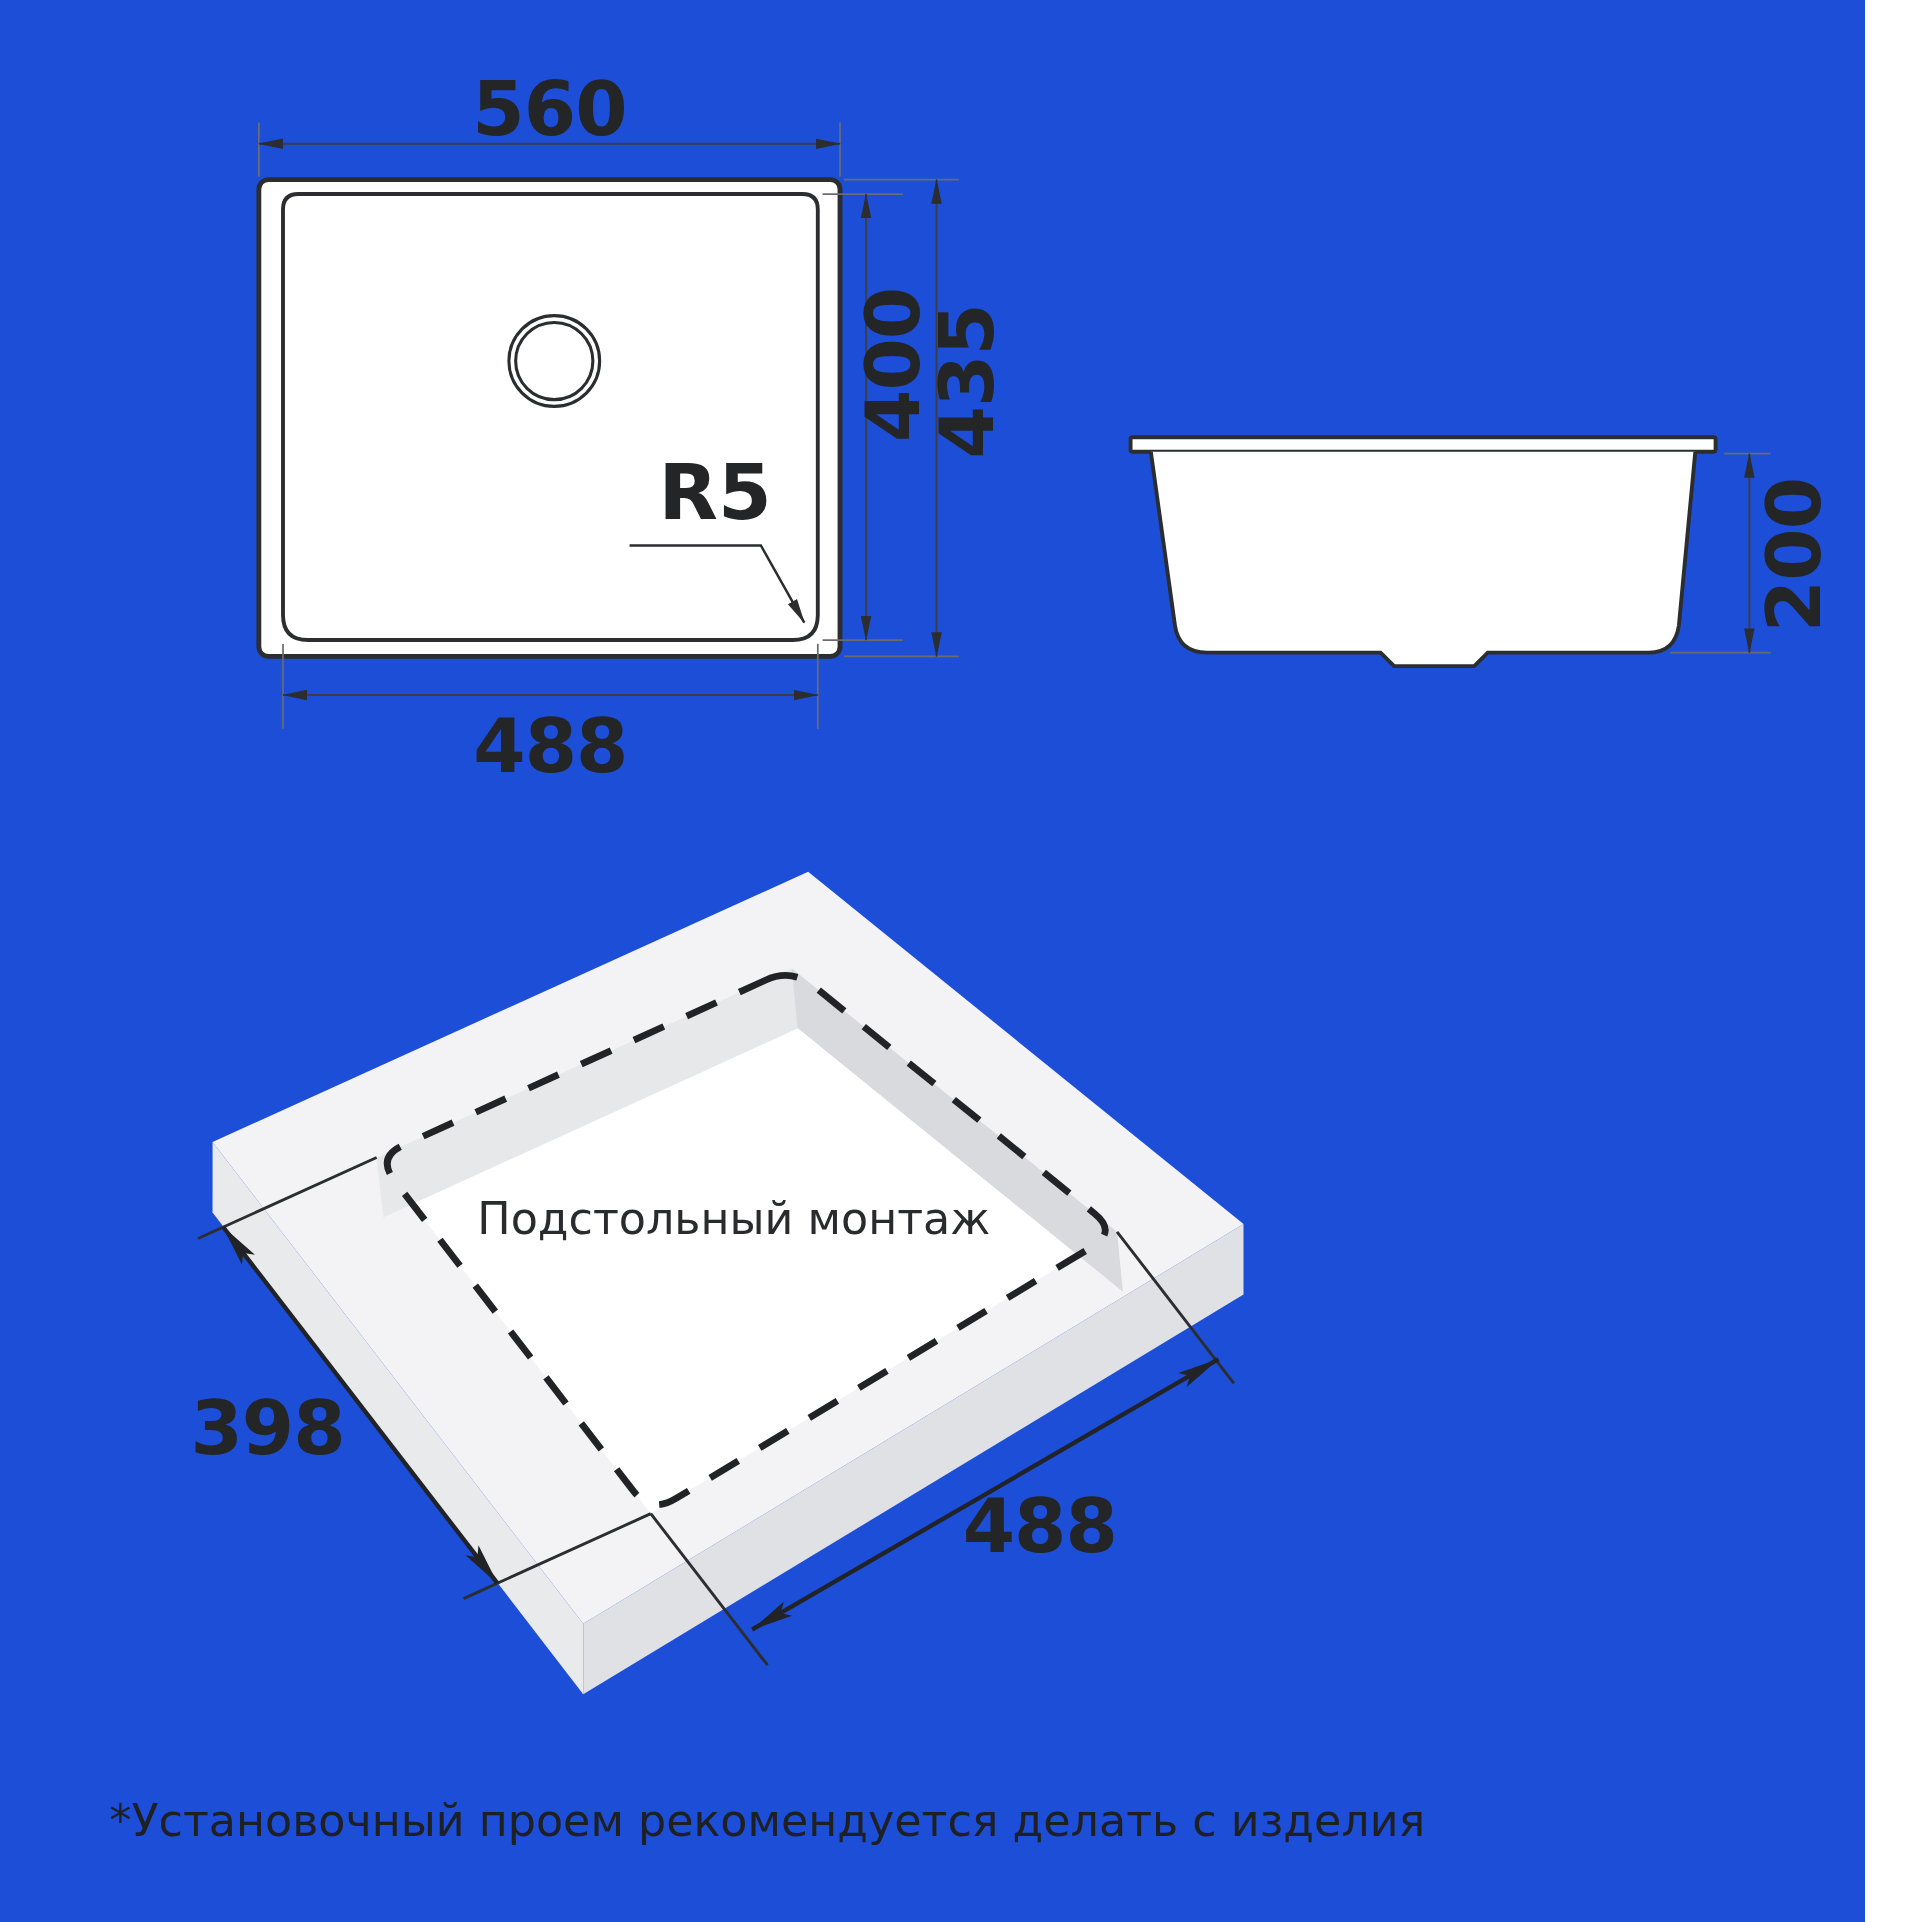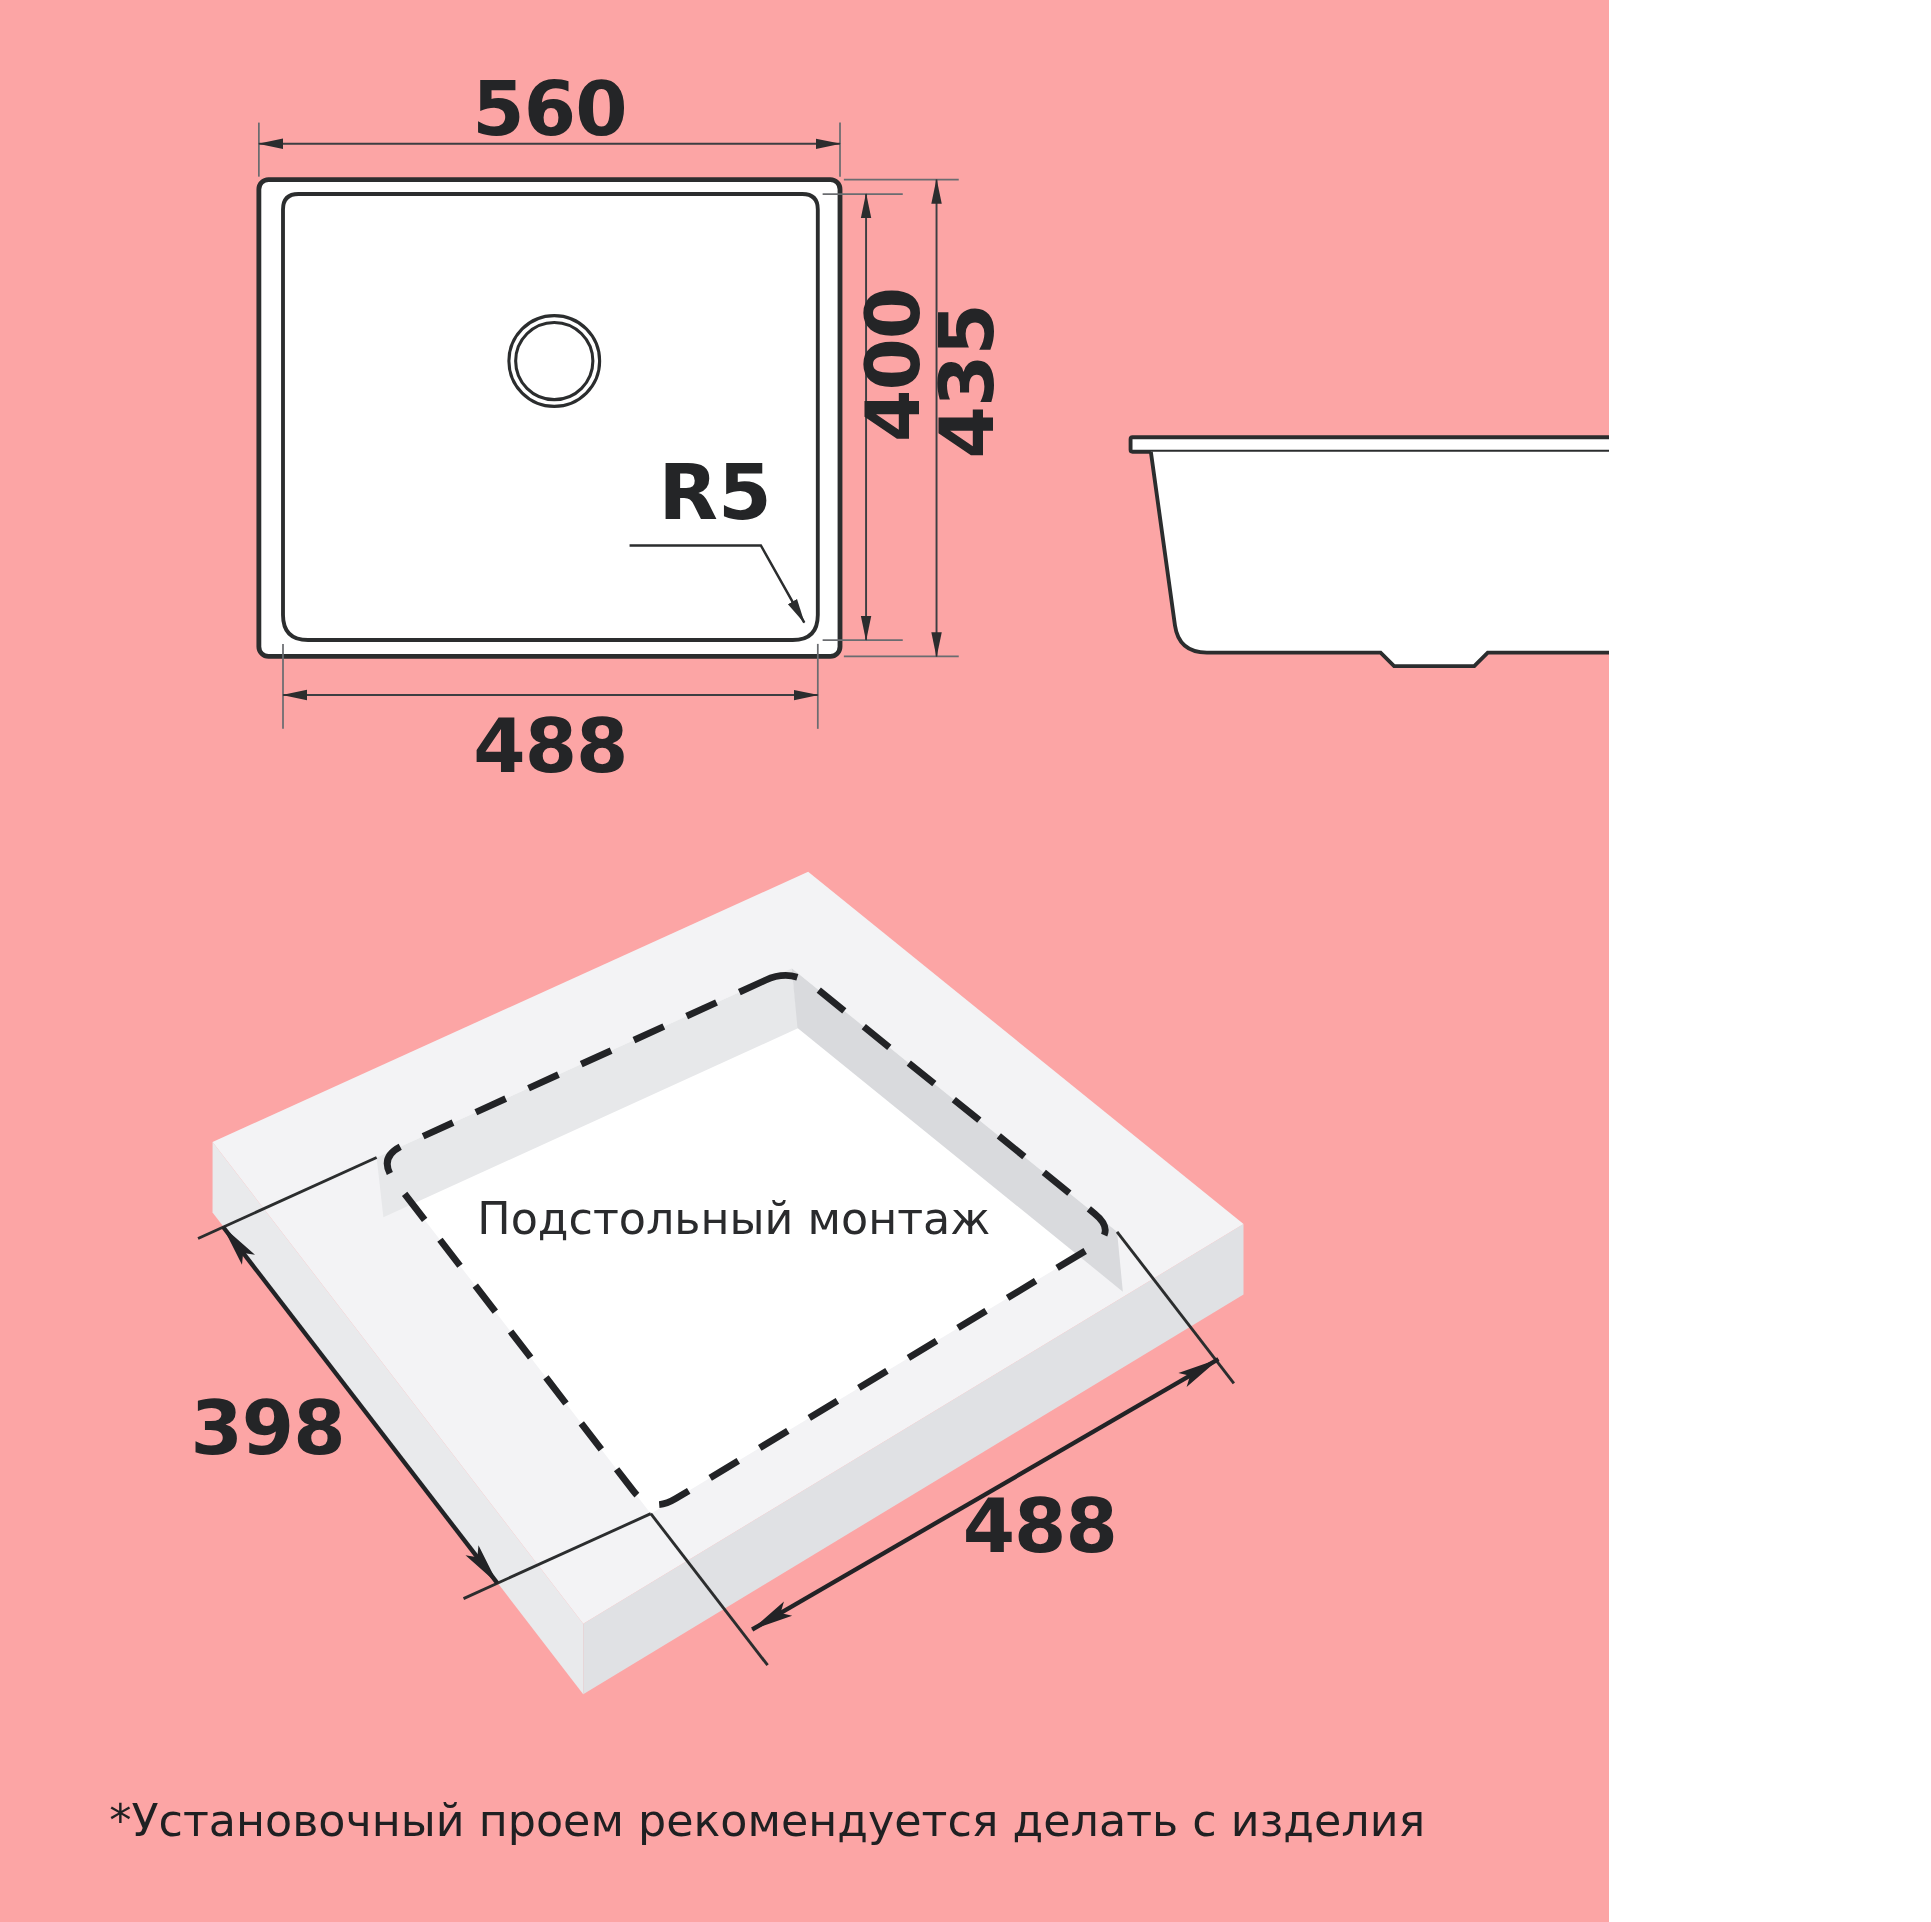--- a/index.html
+++ b/index.html
@@ -1,19 +1,19 @@
 <!DOCTYPE html>
 <html><head>
 <meta charset="utf-8">
 <style>
   html,body{margin:0;padding:0;background:#ffffff;}
   #stage{
     position:relative;
-    width:1609px;height:1922px;
-    background:#fca5a5;
+    width:1865px;height:1922px;
+    background:#1d4ed8;
     font-family:"DejaVu Sans","Liberation Sans",sans-serif;
     overflow:hidden;
   }
   svg{display:block;width:1931px;height:1922px;}
   .outline{fill:#ffffff;stroke:#2b2d2e;stroke-width:5;}
   .outline-inner{fill:#ffffff;stroke:#2b2d2e;stroke-width:4;}
   .drain{fill:none;stroke:#2b2d2e;stroke-width:3.2;}
   .extline{stroke:#6a6c70;stroke-width:1.8;fill:none;}
   .dimline{stroke:#3c3e42;stroke-width:2;fill:none;}
   .iso-ext{stroke:#2b2d2e;stroke-width:3;fill:none;}

